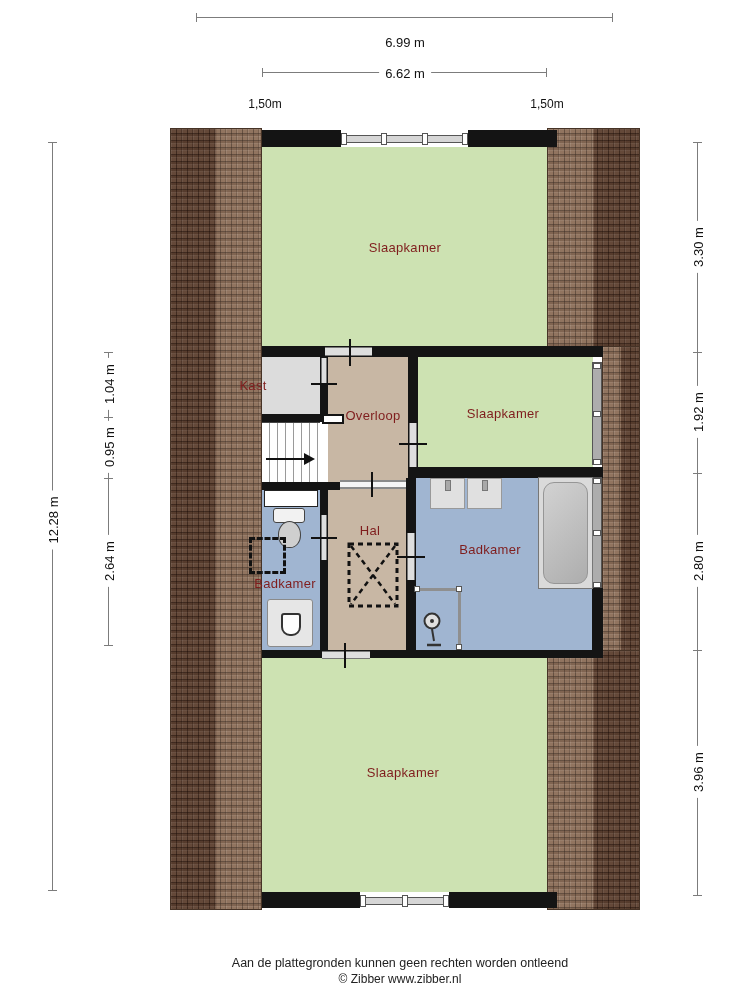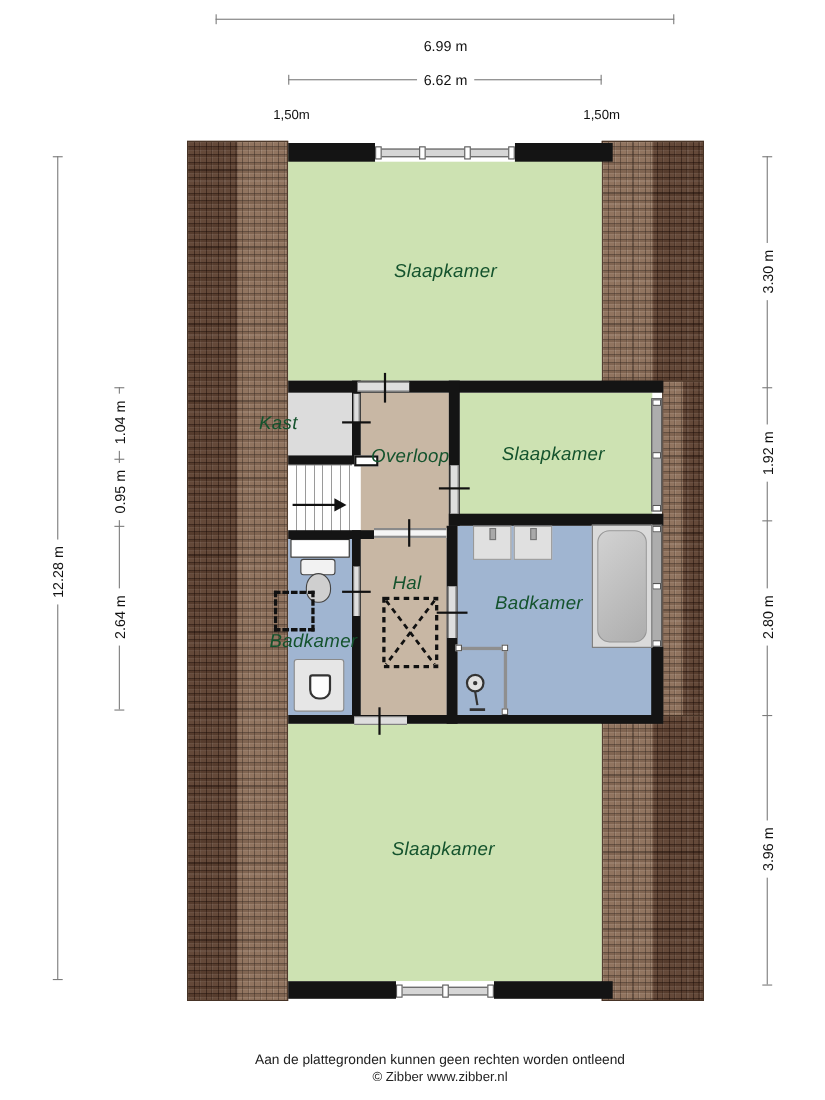--- a/index.html
+++ b/index.html
@@ -9,21 +9,21 @@
   .roof{position:absolute;background-color:#7f614d;border:1px solid #463326;box-sizing:border-box;
     background-image:
       repeating-linear-gradient(to bottom, rgba(255,255,255,0.07) 0 1px, rgba(0,0,0,0) 1px 4px, rgba(25,12,6,0.50) 4px 5px, rgba(60,35,20,0.30) 5px 7px),
       repeating-linear-gradient(to right, rgba(255,255,255,0.10) 0 1px, rgba(0,0,0,0) 1px 5px, rgba(25,12,6,0.50) 5px 6px, rgba(0,0,0,0) 6px 10px, rgba(25,12,6,0.28) 10px 11px);}
   .roof::after{content:"";position:absolute;inset:0;
       background:linear-gradient(to right, rgba(30,10,5,0.28) 0 49%, rgba(255,235,210,0.14) 51% 100%);}
   .roof.mirror::after{background:linear-gradient(to right, rgba(255,235,210,0.14) 0 49%, rgba(30,10,5,0.28) 51% 100%);}
   
   .room{position:absolute;}
   .wall{position:absolute;background:#141414;}
-  .room-label{position:absolute;transform:translate(-50%,-50%);font-size:17px;color:#14532d;white-space:nowrap;letter-spacing:0.3px;font-style:italic;}
+  .room-label{position:absolute;transform:translate(-50%,-50%);font-size:13px;color:#7f1d1d;white-space:nowrap;letter-spacing:0.3px;}
   
   .door-v{position:absolute;background:#dedede;border-left:1px solid #777;border-right:1px solid #777;box-sizing:border-box;}
   .door-h{position:absolute;background:#dedede;border-top:1px solid #777;border-bottom:1px solid #777;box-sizing:border-box;}
   .opening-h{position:absolute;background:#f5f5f5;border-top:2px solid #8a8a8a;border-bottom:2px solid #8a8a8a;box-sizing:border-box;}
   .dtick-v{position:absolute;width:2px;background:#111;}
   .dtick-h{position:absolute;height:2px;background:#111;}
   .win-h{position:absolute;background:#fff;}
   .win-h .bar{position:absolute;left:1px;right:1px;top:5px;height:6px;background:#d6d6d6;border-top:1px solid #555;border-bottom:1px solid #555;}
   .win-h .post{position:absolute;top:3px;width:4px;height:10px;background:#fff;border:1px solid #555;}
   .win-v{position:absolute;background:#adadad;border:1px solid #555;box-sizing:border-box;}

